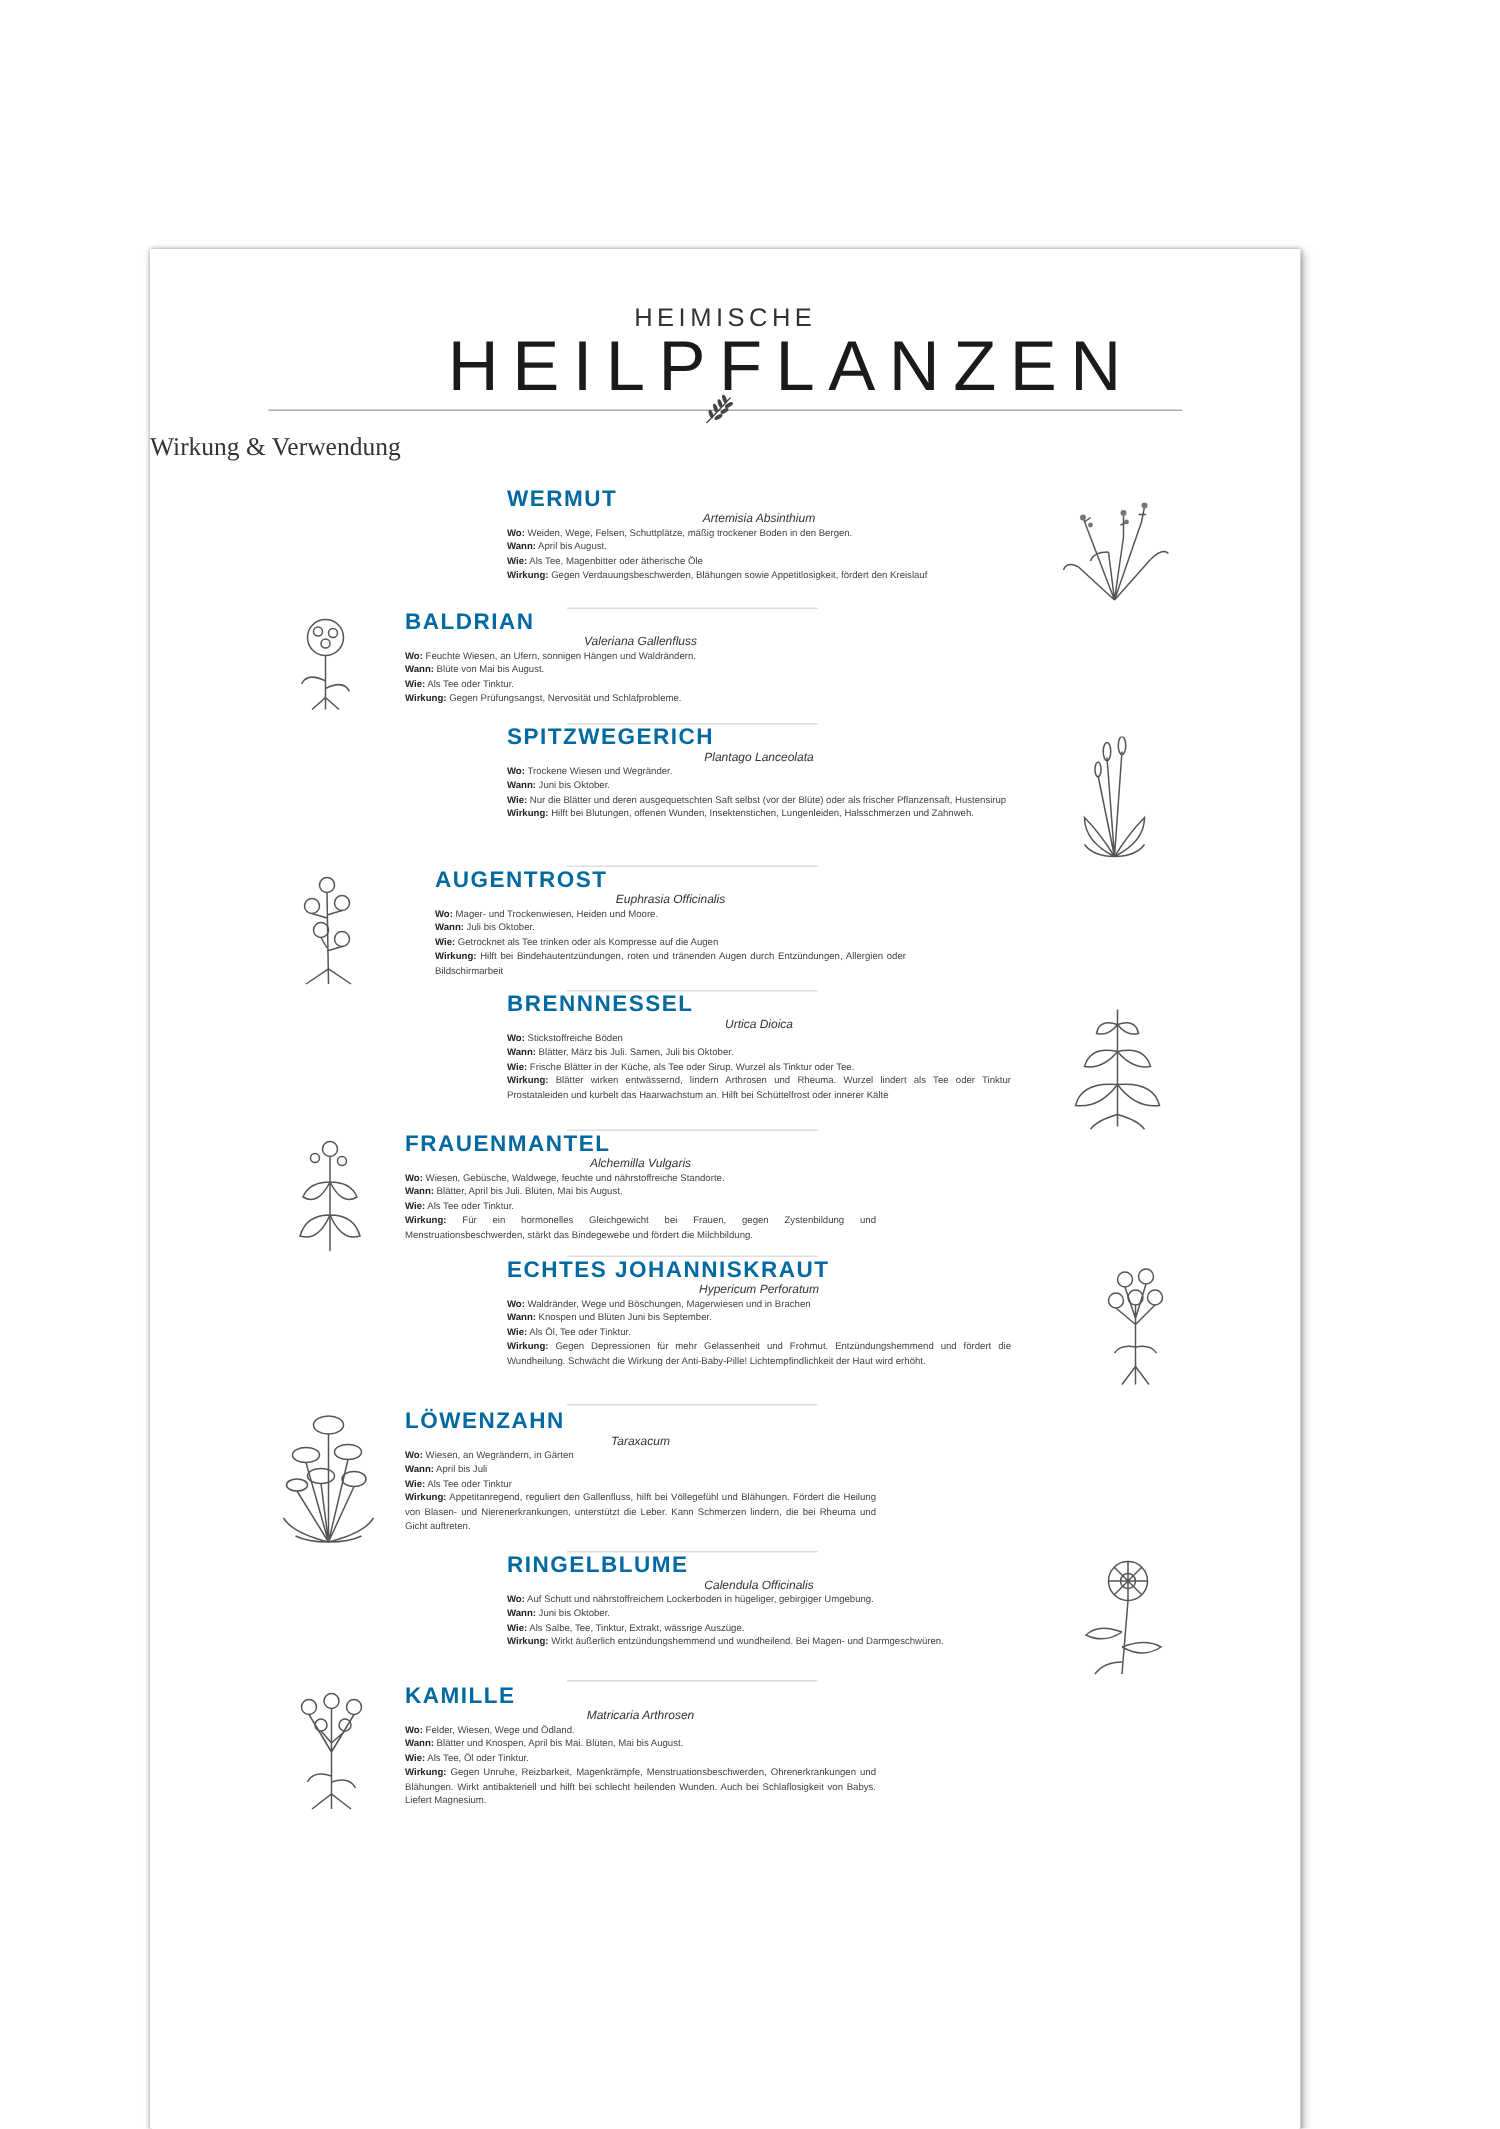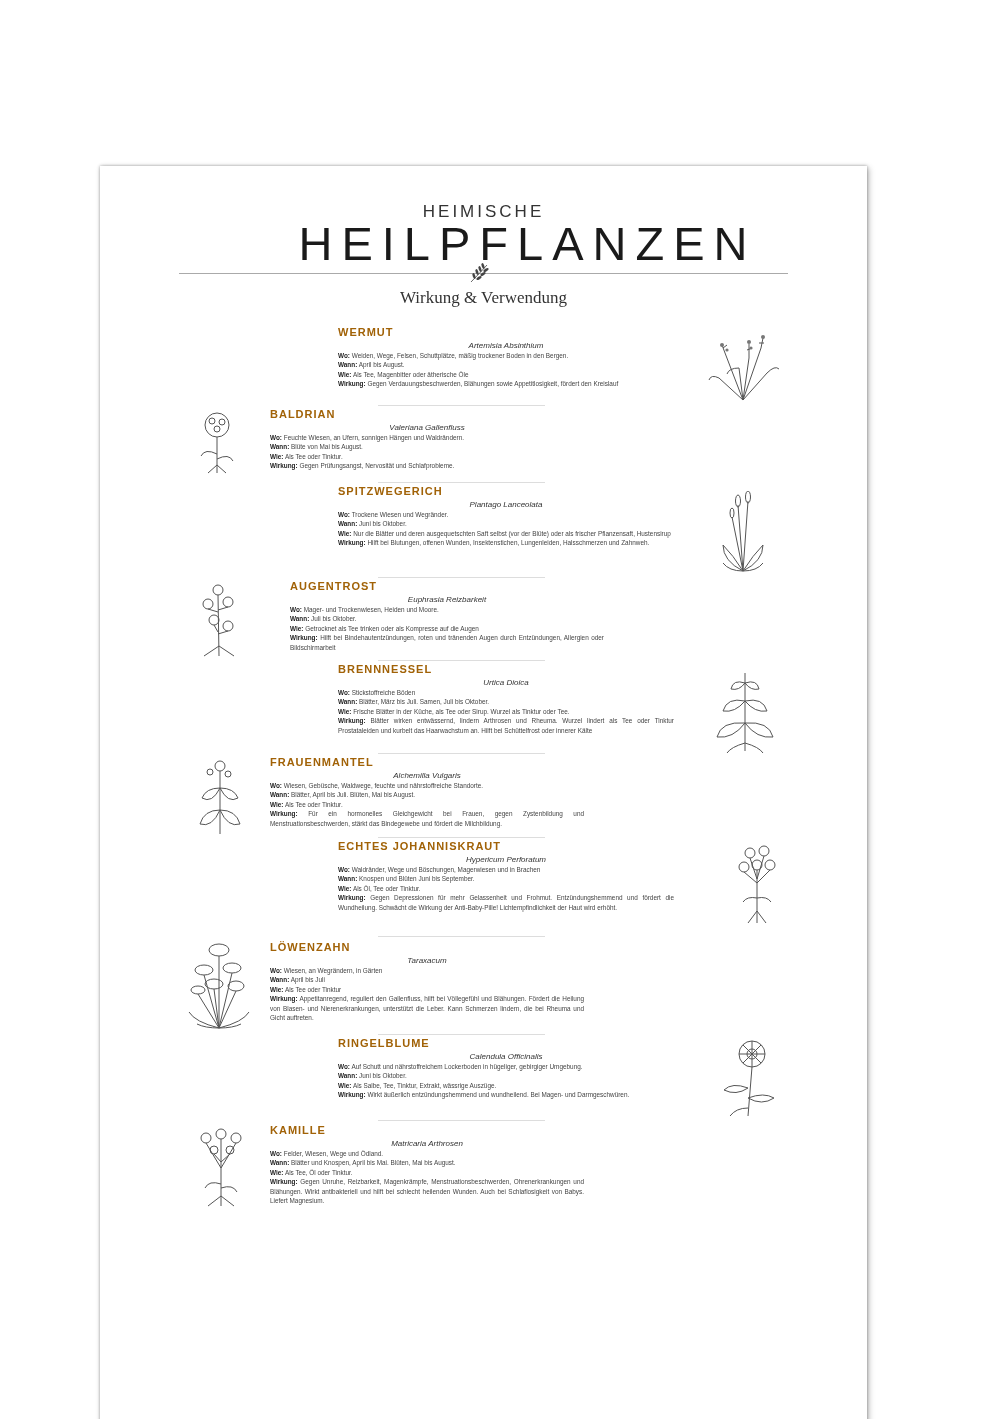--- a/index.html
+++ b/index.html
@@ -3,25 +3,25 @@
 <meta charset="utf-8">
 <style>
   html,body{margin:0;padding:0;background:#ffffff;}
   body{width:1000px;height:1419px;position:relative;overflow:hidden;font-family:"Liberation Sans",sans-serif;color:#222;}
   .poster{position:absolute;left:100px;top:166px;width:767px;height:1257px;background:#fff;
     box-shadow:0 0 3px rgba(0,0,0,0.35),2px 2px 6px rgba(0,0,0,0.25);}
   .hdr-sub{position:absolute;left:0;width:100%;top:36px;text-align:center;font-size:17px;letter-spacing:3px;color:#333;}
   .hdr-title{position:absolute;left:0;width:100%;top:52px;text-align:center;font-size:47px;letter-spacing:9px;color:#1a1a1a;font-weight:normal;line-height:52px;margin-left:44px;}
   .hdr-rule{position:absolute;left:79px;width:609px;top:107px;height:1px;background:#aaa;}
   .sprig{position:absolute;left:367px;top:96px;width:24px;height:22px;}
-  .hdr-tag{position:absolute;left:0;width:100%;top:122px;text-align:center;font-family:"Liberation Serif",serif;font-size:17px;color:#333;}
+  .hdr-tag{position:absolute;left:0;width:100%;top:122px;text-align:left;font-family:"Liberation Serif",serif;font-size:17px;color:#333;}
   .entry{position:absolute;width:336px;}
   .entry.r{left:238px;}
   .entry.l{left:170px;width:314px;}
-  .name{font-weight:bold;font-size:11px;letter-spacing:1px;color:#a16207;line-height:15px;}
+  .name{font-weight:bold;font-size:15px;letter-spacing:1px;color:#0369a1;line-height:15px;}
   .latin{font-style:italic;font-size:8px;color:#333;line-height:11px;text-align:center;}
   .line{font-size:6.4px;line-height:9.4px;color:#444;text-align:justify;}
   .line b{color:#222;}
   .sep{position:absolute;left:278px;width:167px;height:1px;background:#ddd;}
   .plant{position:absolute;}
   .plant svg{width:100%;height:100%;}
 </style>
 </head>
 <body>
 
@@ -112,21 +112,21 @@
           <ellipse cx="12" cy="22" rx="2" ry="5"></ellipse>
       <path d="M23 80 q-20-10-20-26 q10 10 20 26 M23 80 q20-10 20-26 q-10 10-20 26 M23 80 q-14 0-20-8 M23 80 q14 0 20-8"></path>
     </g>
       </svg>
   </div>
 
   <div class="sep" style="top:411px;"></div>
 
   <div class="entry l" style="top:413px;margin-left:20px;">
     <div class="name">AUGENTROST</div>
-    <div class="latin">Euphrasia Reizbarkeit</div>
+    <div class="latin">Euphrasia Officinalis</div>
     <div class="line"><b>Wo:</b> <span>Mager- und Trockenwiesen, Heiden und Moore.</span></div>
     <div class="line"><b>Wann:</b> <span>Juli bis Oktober.</span></div>
     <div class="line"><b>Wie:</b> <span>Getrocknet als Tee trinken oder als Kompresse auf die Augen</span></div>
     <div class="line"><b>Wirkung:</b> <span>Hilft bei Bindehautentzündungen, roten und tränenden Augen durch Entzündungen, Allergien oder Bildschirmarbeit</span></div>
   </div>
   <div class="plant" style="left:94px;top:416px;width:50px;height:76px;">
     <svg viewBox="0 0 50 76">
         <g stroke="#555" stroke-width="1" fill="none">
       <circle cx="24" cy="8" r="5"></circle>
           <circle cx="14" cy="22" r="5"></circle>

